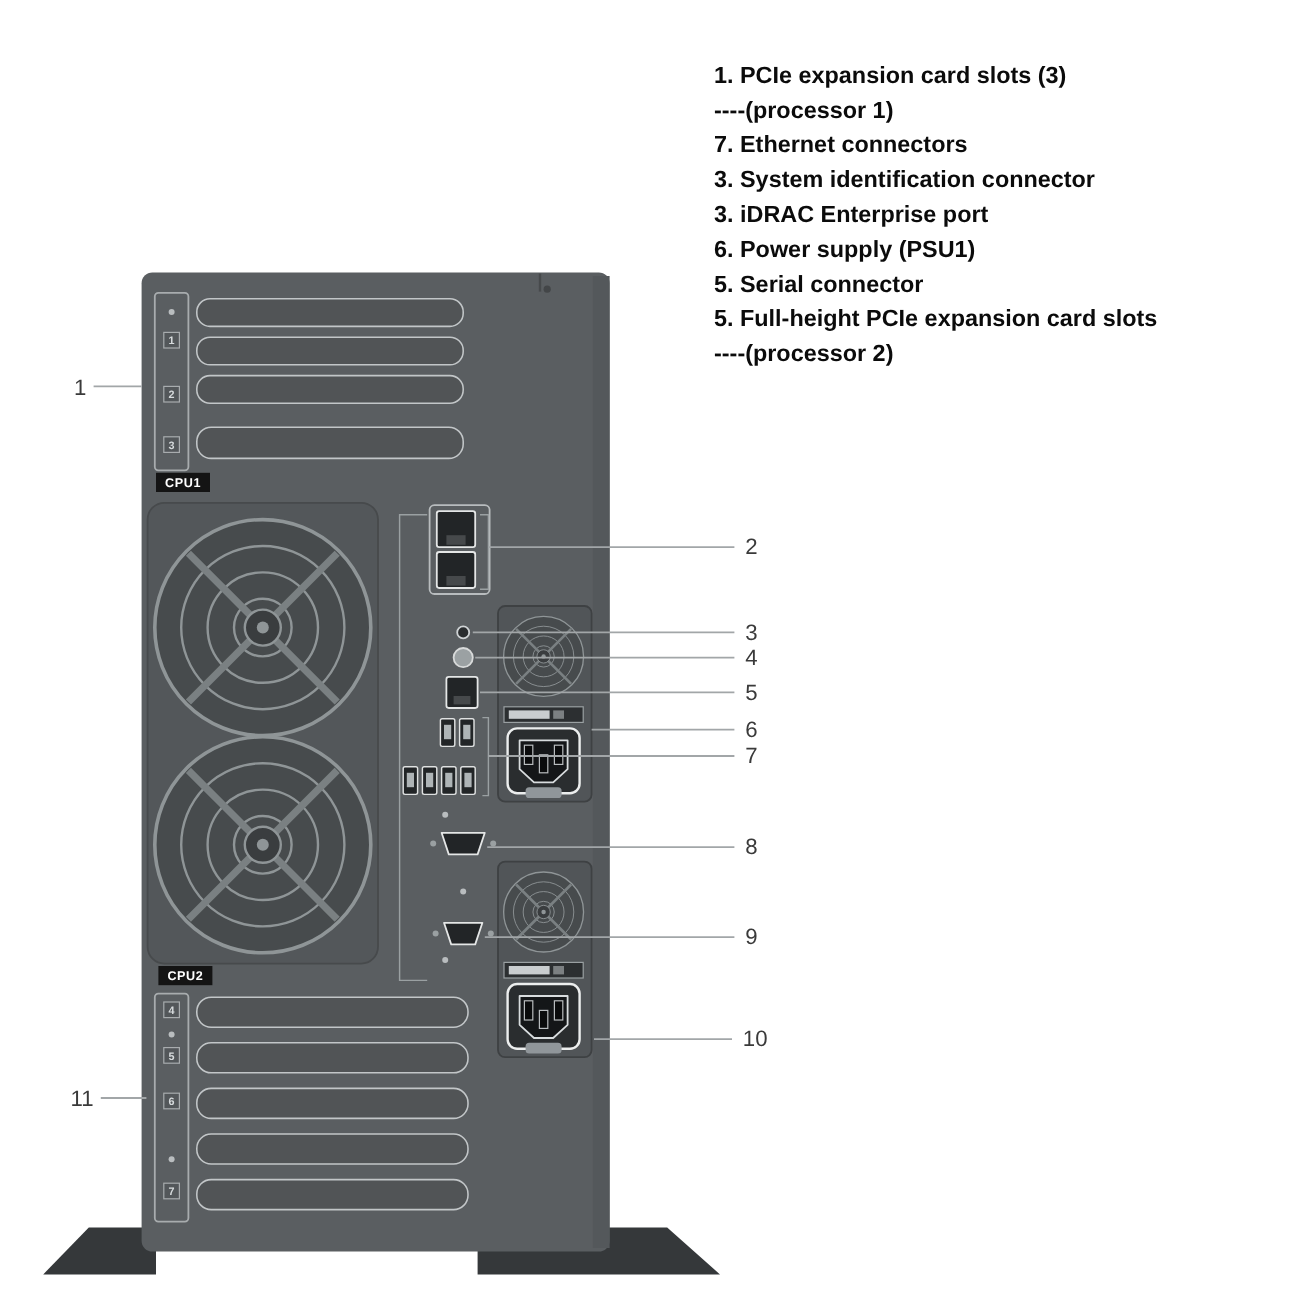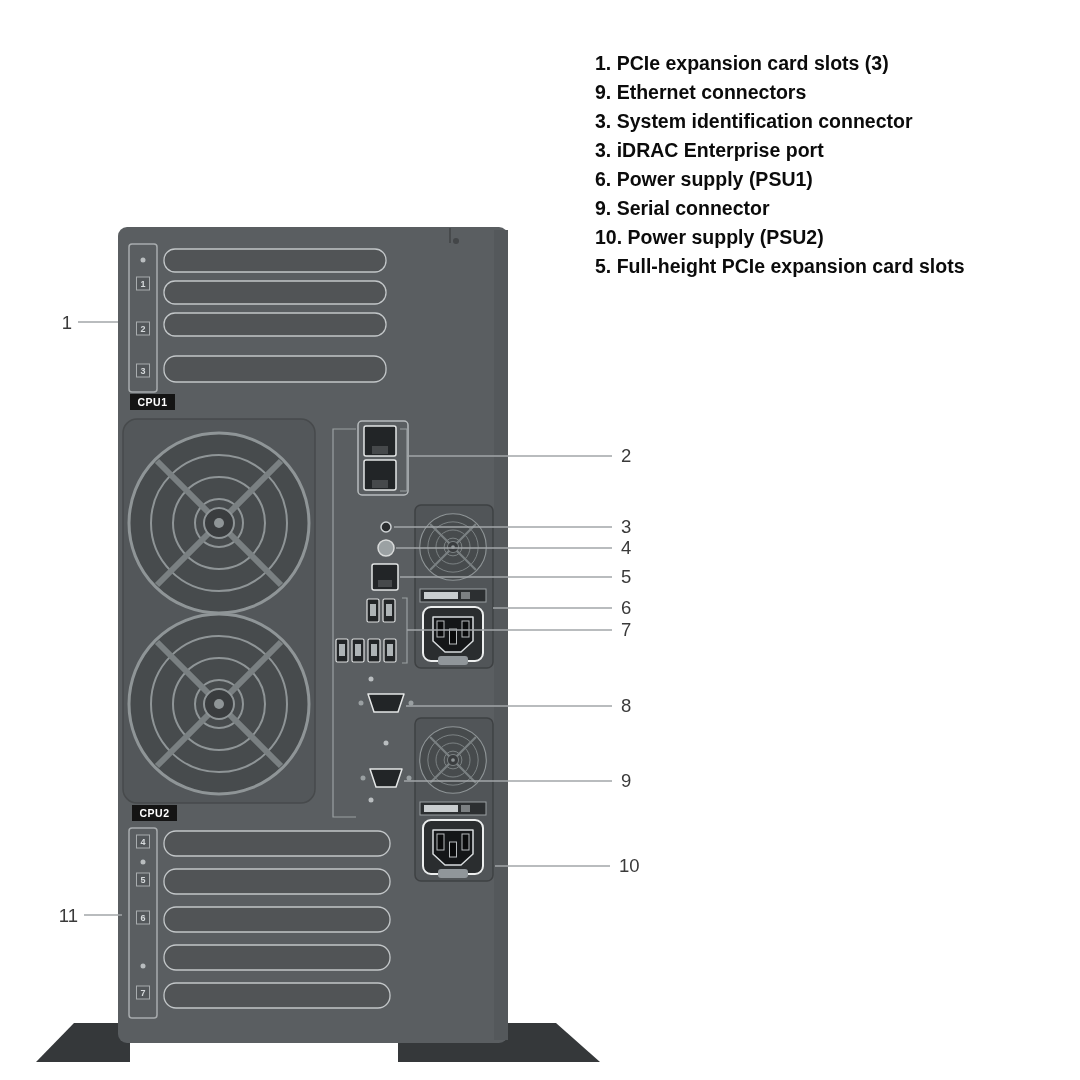--- a/index.html
+++ b/index.html
@@ -13,27 +13,28 @@
   .tab-num{font-size:9px;font-weight:bold;fill:#d6dadc;}
   .cpu-label{font-size:10.5px;font-weight:bold;fill:#ffffff;letter-spacing:0.5px;}
 </style>
 </head>
 <body>
 
 <div class="stage">
 
   <div class="legend">
     <div>1. PCIe expansion card slots (3)</div>
-    <div>9. Ethernet connectors</div>
+    <div>----(processor 1)</div>
+    <div>7. Ethernet connectors</div>
     <div>3. System identification connector</div>
     <div>3. iDRAC Enterprise port</div>
     <div>6. Power supply (PSU1)</div>
-    <div>9. Serial connector</div>
-    <div>10. Power supply (PSU2)</div>
+    <div>5. Serial connector</div>
     <div>5. Full-height PCIe expansion card slots</div>
+    <div>----(processor 2)</div>
   </div>
 
   <svg class="diagram" width="1080" height="1080" viewBox="0 0 1080 1080">
 
     <defs>
       <g id="fanGrille">
         <circle r="90" fill="#474b4d" stroke="#8f9597" stroke-width="3"></circle>
         <circle r="68" fill="none" stroke="#8f9597" stroke-width="2"></circle>
         <circle r="46" fill="none" stroke="#8f9597" stroke-width="2"></circle>
         <circle r="24" fill="none" stroke="#8f9597" stroke-width="2"></circle>

